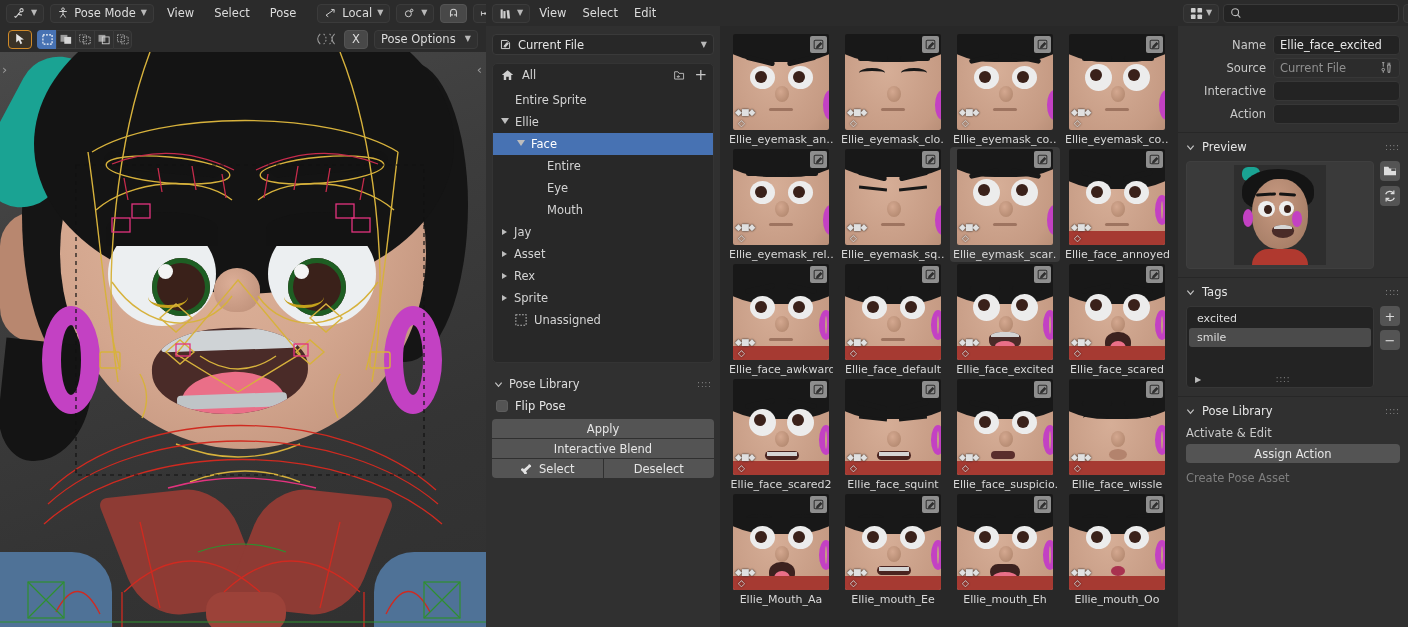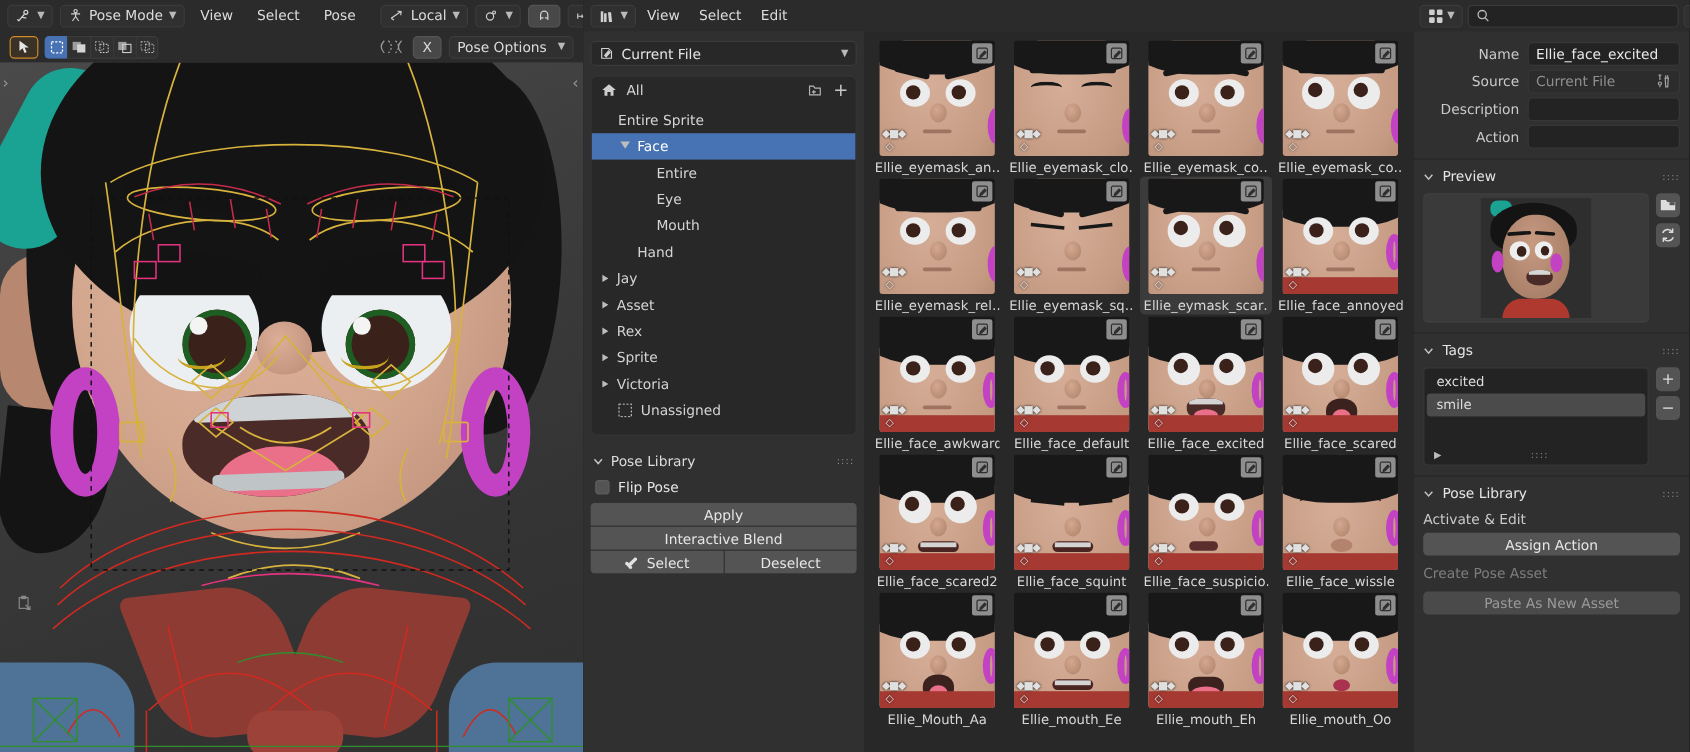--- a/index.html
+++ b/index.html
@@ -435,20 +435,25 @@
               </span>
               <span class="icn" style="color:#c6c6c6;font-size:15px;line-height:10px">+</span>
             </span>
           </div>
           <div class="tree" id="catalog-tree">
               <div class="trow">
                 <span style="display:inline-block;width:8px"></span>
                 <span style="width:14px;display:inline-block"></span>
                 <span>Entire Sprite</span>
               </div>
+              <div class="trow">
+                <span style="display:inline-block;width:8px"></span>
+                <span class="tri open" style="margin-right:6px"></span>
+                <span>Ellie</span>
+              </div>
               <div class="trow sel">
                 <span style="display:inline-block;width:24px"></span>
                 <span class="tri open" style="margin-right:6px"></span>
                 <span>Face</span>
               </div>
               <div class="trow">
                 <span style="display:inline-block;width:40px"></span>
                 <span style="width:14px;display:inline-block"></span>
                 <span>Entire</span>
               </div>
@@ -456,48 +461,38 @@
                 <span style="display:inline-block;width:40px"></span>
                 <span style="width:14px;display:inline-block"></span>
                 <span>Eye</span>
               </div>
               <div class="trow">
                 <span style="display:inline-block;width:40px"></span>
                 <span style="width:14px;display:inline-block"></span>
                 <span>Mouth</span>
               </div>
               <div class="trow">
-                <span style="display:inline-block;width:24px"></span>
-                <span style="width:14px;display:inline-block"></span>
-                <span>Hand</span>
-              </div>
-              <div class="trow">
                 <span style="display:inline-block;width:8px"></span>
                 <span class="tri" style="margin-right:7px;margin-left:1px"></span>
                 <span>Jay</span>
               </div>
               <div class="trow">
                 <span style="display:inline-block;width:8px"></span>
                 <span class="tri" style="margin-right:7px;margin-left:1px"></span>
                 <span>Asset</span>
               </div>
               <div class="trow">
                 <span style="display:inline-block;width:8px"></span>
                 <span class="tri" style="margin-right:7px;margin-left:1px"></span>
                 <span>Rex</span>
               </div>
               <div class="trow">
                 <span style="display:inline-block;width:8px"></span>
                 <span class="tri" style="margin-right:7px;margin-left:1px"></span>
                 <span>Sprite</span>
-              </div>
-              <div class="trow">
-                <span style="display:inline-block;width:8px"></span>
-                <span class="tri" style="margin-right:7px;margin-left:1px"></span>
-                <span>Victoria</span>
               </div>
               <div class="trow">
                 <span style="display:inline-block;width:8px"></span>
                 <span style="width:14px;display:inline-block"></span>
                 <span class="icn" style="margin-right:7px">
                   <svg width="12" height="12" viewBox="0 0 14 14" fill="none" stroke="#b0b0b0" stroke-width="1.2" stroke-dasharray="2 1.6">
                     <rect x="1" y="1" width="12" height="12"></rect>
                   </svg>
                 </span>
                 <span>Unassigned</span>
@@ -1132,21 +1127,21 @@
             <span>Current File</span>
             <span class="icn" style="margin-left:auto">
               <svg width="13" height="13" viewBox="0 0 16 16" fill="none" stroke="#a8a8a8" stroke-width="1.2">
                 <path d="M4 2 L4 7 M2.6 2 L5.4 2 M4 9 a1.6 1.6 0 1 0 0 3.2 a1.6 1.6 0 1 0 0 -3.2 M4 12.2 L4 14.5"></path>
                 <path d="M10 2 L10 5 M12 2 L12 5 M9.4 5 L12.6 5 L12 14 L10 14 Z"></path>
               </svg>
             </span>
           </span>
         </div>
         <div class="prow">
-          <span class="plab">Description</span>
+          <span class="plab">Interactive</span>
           <span class="pfield">
             <span></span>
           </span>
         </div>
         <div class="prow">
           <span class="plab">Action</span>
           <span class="pfield">
             <span></span>
           </span>
         </div>
@@ -1242,28 +1237,18 @@
             </svg>
         </span>
         <span>Pose Library</span>
         <span class="grip">::::</span>
       </div>
       <div style="padding:5px 8px 0 8px">
         <div style="font-size:11.5px;color:#c9c9c9;margin-bottom:4px">Activate &amp; Edit</div>
         <div class="btn">
           <span>Assign Action</span>
         </div>
-        <div class="dim-txt" style="font-size:11.5px;margin:8px 0 8px 0">Create Pose Asset</div>
-        <div class="btn" style="background:#4a4a4a;gap:6px;color:#9a9a9a">
-          <span class="icn" style="position:absolute;left:14px">
-            <svg width="13" height="13" viewBox="0 0 16 16" fill="none" stroke="#8a8a8a" stroke-width="1.2">
-              <rect x="2.5" y="2.5" width="9" height="11"></rect>
-                <rect x="5" y="1" width="4" height="2.4" fill="#8a8a8a"></rect>
-              <path d="M9 10 L13.5 14.5 M13.5 11 L13.5 14.5 L10 14.5"></path>
-            </svg>
-          </span>
-          <span>Paste As New Asset</span>
-        </div>
+        <div class="dim-txt" style="font-size:11.5px;margin:8px 0 20px 0">Create Pose Asset</div>
       </div>
     </div>
   </div>
 
 </div>
 
 </body></html>

